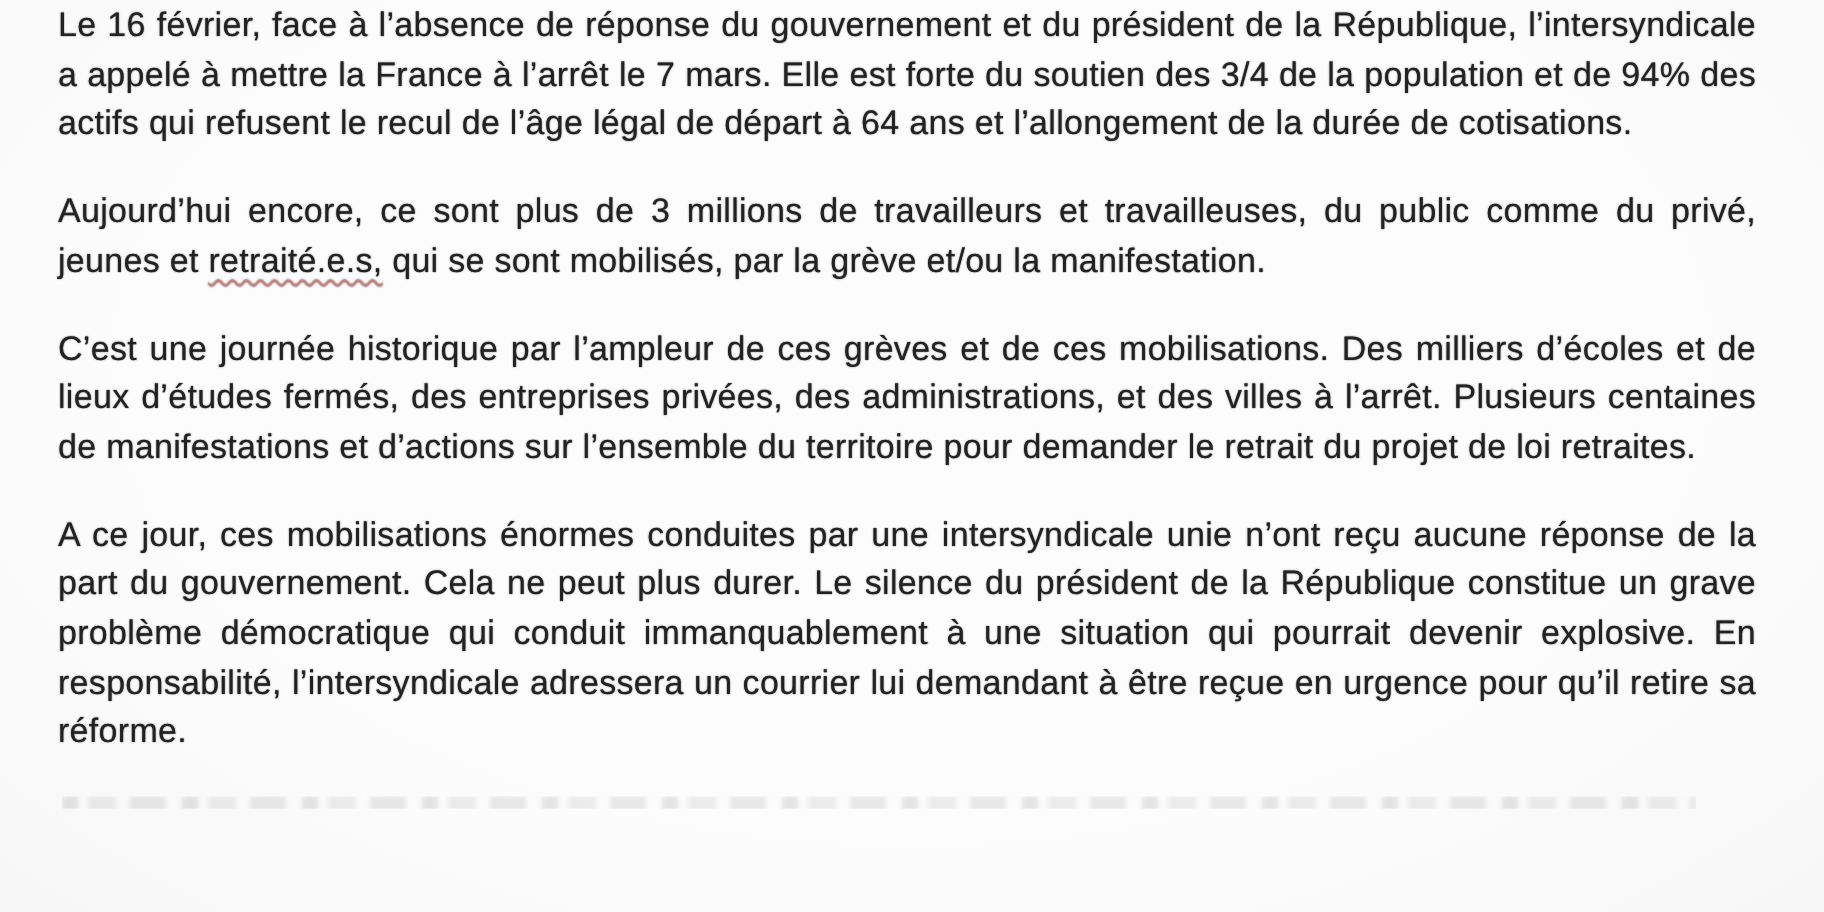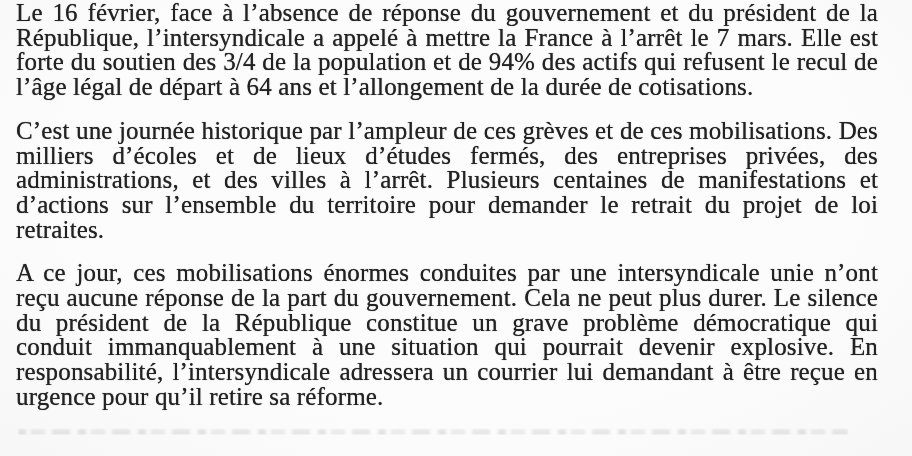--- a/index.html
+++ b/index.html
@@ -7,23 +7,23 @@
     padding: 0;
     width: 912px;
     height: 456px;
     overflow: hidden;
     background: #fcfcfc;
   }
   .page {
     box-sizing: border-box;
     width: 912px;
     height: 456px;
-    padding: 1px 34px 0 16px;
-    font-family: Liberation Serif, serif;
-    font-size: 25px;
+    padding: 1px 34px 0 29px;
+    font-family: Liberation Sans, sans-serif;
+    font-size: 17px;
     line-height: 24.7px;
     letter-spacing: 0.15px;
     color: #222222;
     text-align: justify;
     background:
       radial-gradient(ellipse at 50% 40%, rgba(255,255,255,0) 60%, rgba(120,120,120,0.04) 100%),
       #fcfcfc;
   }
   .page p {
     margin: 0 0 19px 0;
@@ -52,20 +52,21 @@
     clip-path: inset(0 0 45% 0);
   }
 </style>
 </head>
 <body>
 
 <div class="page">
 
   <p>Le 16 février, face à l’absence de réponse du gouvernement et du président de la République, l’intersyndicale a appelé à mettre la France à l’arrêt le 7 mars. Elle est forte du soutien des 3/4 de la population et de 94% des actifs qui refusent le recul de l’âge légal de départ à 64 ans et l’allongement de la durée de cotisations.</p>
 
+  <p><span>Aujourd’hui encore, ce sont plus de 3 millions de travailleurs et travailleuses, du public comme du privé, jeunes et </span><span class="spellcheck">retraité.e.s,</span><span> qui se sont mobilisés, par la grève et/ou la manifestation.</span></p>
 
   <p>C’est une journée historique par l’ampleur de ces grèves et de ces mobilisations. Des milliers d’écoles et de lieux d’études fermés, des entreprises privées, des administrations, et des villes à l’arrêt. Plusieurs centaines de manifestations et d’actions sur l’ensemble du territoire pour demander le retrait du projet de loi retraites.</p>
 
   <p>A ce jour, ces mobilisations énormes conduites par une intersyndicale unie n’ont reçu aucune réponse de la part du gouvernement. Cela ne peut plus durer. Le silence du président de la République constitue un grave problème démocratique qui conduit immanquablement à une situation qui pourrait devenir explosive. En responsabilité, l’intersyndicale adressera un courrier lui demandant à être reçue en urgence pour qu’il retire sa réforme.</p>
 
   <div class="cutoff-line"></div>
 
 </div>
 
 </body></html>

